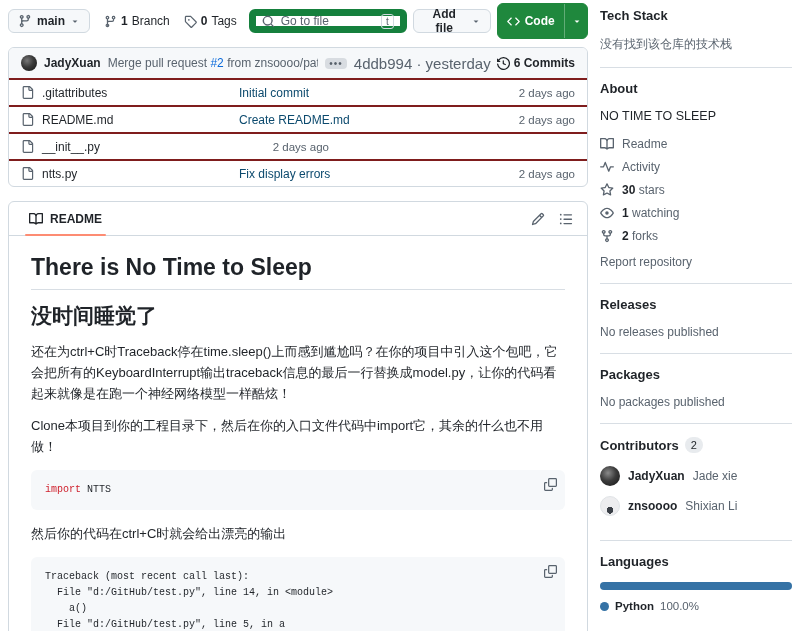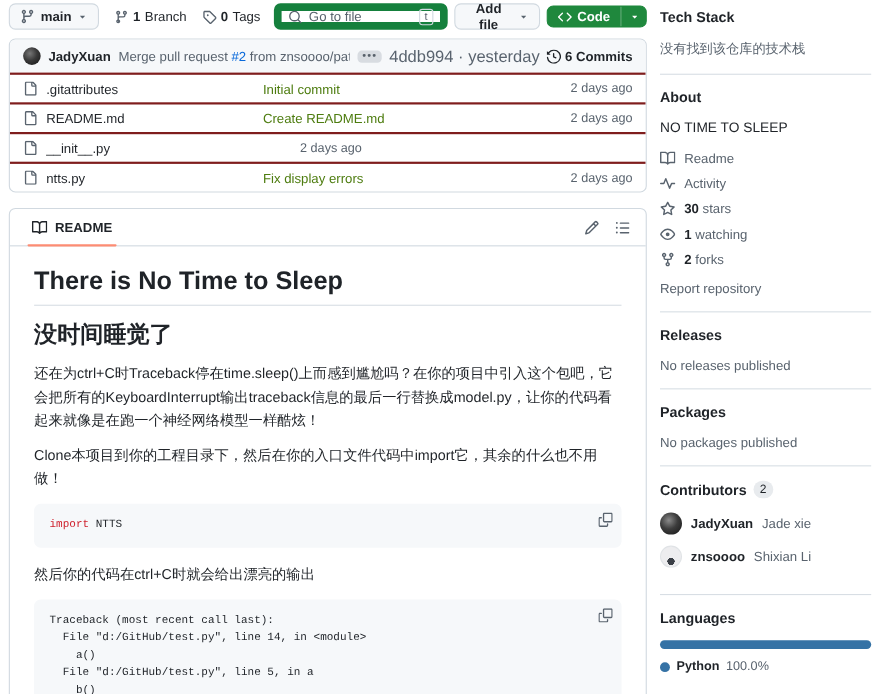--- a/index.html
+++ b/index.html
@@ -23,21 +23,21 @@
   .meta-link .lbl { color:#1f2328; }
   .meta-link b { font-weight:bold; }
   .spacer { flex:1; }
   .search-box { display:flex; align-items:center; gap:6px; width:158px; height:24px;
     border:7px solid #15803d; border-radius:6px; padding:0 6px; background:#fff; }
   .search-box input { border:none; outline:none; flex:1; min-width:0; font-size:12px;
     color:#1f2328; background:transparent; font-family:inherit; }
   .search-box input::placeholder { color:#59636e; }
   .kbd { font-size:10px; color:#59636e; border:1px solid #d1d9e0; border-radius:3px;
     padding:0 4px; line-height:13px; }
-  .code-btn { display:inline-flex; align-items:center; height:20px; background:#1f883d;
+  .code-btn { display:inline-flex; align-items:center; height:36px; background:#1f883d;
     border:1px solid #1f883d; border-radius:6px; color:#fff; font-size:12px; font-weight:bold;
     cursor:pointer; overflow:hidden; }
   .code-btn .main { display:flex; align-items:center; gap:5px; padding:0 9px; }
   .code-btn .caret-part { padding:0 7px; border-left:1px solid rgba(255,255,255,.3);
     height:100%; display:flex; align-items:center; }
   .code-btn svg { fill:#fff; }
 
   
   .file-card { border:1px solid #d1d9e0; border-radius:6px; overflow:hidden; }
   .commit-row { display:flex; align-items:center; gap:7px; background:#f6f8fa;
@@ -50,21 +50,21 @@
   .ellipsis-badge { background:#d8dce1; color:#57606a; border-radius:4px; padding:0 4px;
     font-size:10px; line-height:11px; cursor:pointer; letter-spacing:1px; }
   .commit-right { margin-left:auto; display:flex; align-items:center; gap:6px; white-space:nowrap; }
   .commit-hash { color:#59636e; font-size:15px; }
   .commits-link { display:flex; align-items:center; gap:4px; color:#1f2328; font-weight:bold;
     font-size:12px; cursor:pointer; }
   .file-row { display:flex; align-items:center; border-top:2px solid #7f1d1d;
     padding:0 12px; height:27px; font-size:12px; }
   .file-name-cell { display:flex; align-items:center; gap:8px; width:218px; flex:none; }
   .file-name { color:#1f2328; cursor:pointer; }
-  .file-msg { flex:1; color:#4d7c0f; cursor:pointer; white-space:nowrap; overflow:hidden; }
+  .file-msg { flex:1; color:#0c4a6e; cursor:pointer; white-space:nowrap; overflow:hidden; }
   .file-time { width:90px; text-align:right; color:#59636e; font-size:11.5px; }
 
   
   .readme-card { border:1px solid #d1d9e0; border-radius:6px; margin-top:14px; }
   .readme-header { display:flex; align-items:center; height:34px; padding:0 8px 0 16px;
     border-bottom:1px solid #d1d9e0; }
   .readme-tab { display:flex; align-items:center; gap:7px; font-size:12px; font-weight:bold;
     color:#1f2328; height:100%; position:relative; padding:0 4px; cursor:pointer; }
   .readme-tab::after { content:""; position:absolute; left:0; right:0; bottom:-1px;
     height:2px; background:#fd8c73; border-radius:2px; }

